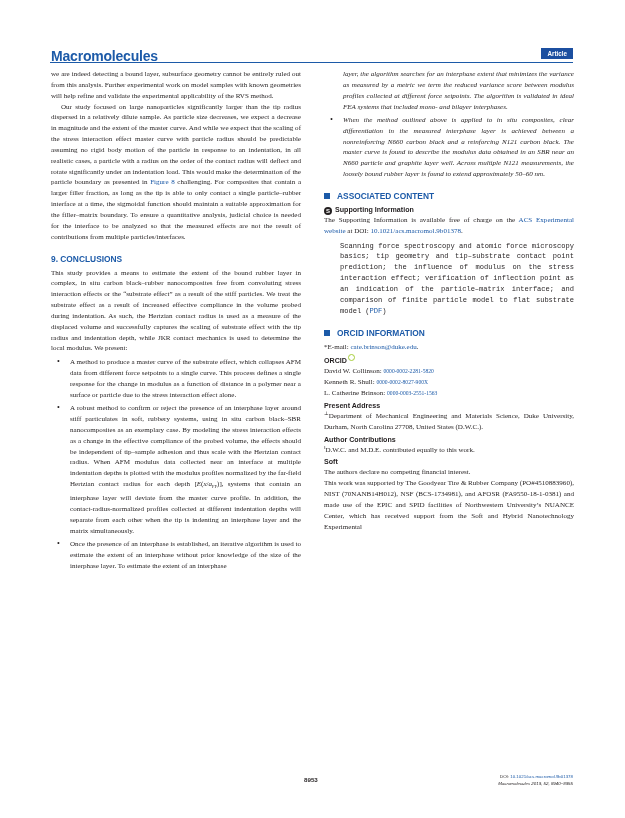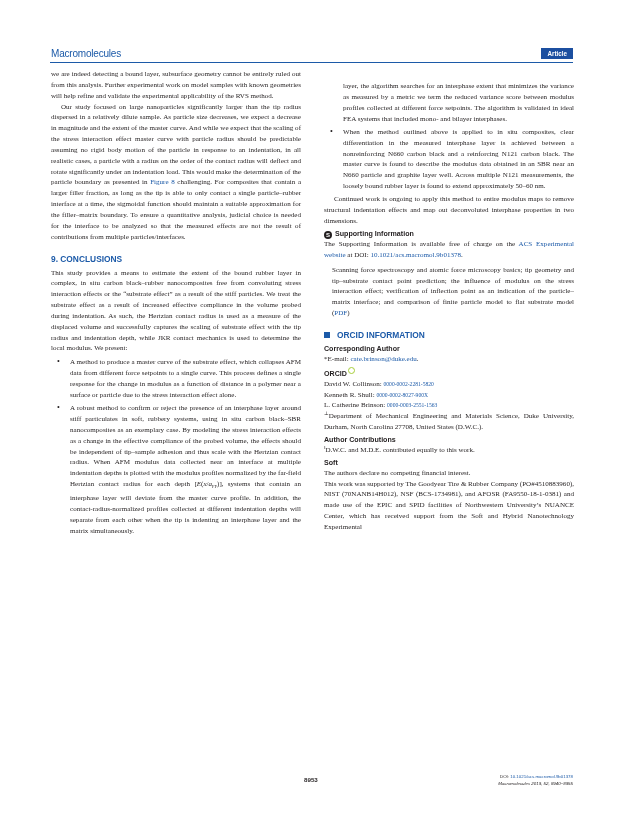--- a/index.html
+++ b/index.html
@@ -1,41 +1,41 @@
 <!DOCTYPE html>
 <html><head>
 <meta charset="utf-8">
 <style>
   html, body { margin: 0; padding: 0; background: #ffffff; }
   body { width: 625px; height: 818px; position: relative; overflow: hidden;
          font-family: "Liberation Serif", "DejaVu Serif", serif; color: #231f20; }
   .header { position: absolute; left: 50px; top: 48px; width: 523px; height: 14px;
             border-bottom: 1.5px solid #1c5aa8; }
   .journal { position: absolute; left: 1px; top: 0px; font-family: "Liberation Sans", sans-serif;
-             font-weight: normal; font-size: 10px; color: #1c5aa8; letter-spacing: -0.2px; }
+             font-weight: bold; font-size: 14px; color: #1c5aa8; letter-spacing: -0.2px; }
   .badge { position: absolute; right: 0; top: 0px; background: #1c4fa0; color: #fff;
            font-family: "Liberation Sans", sans-serif; font-weight: bold; font-size: 6.3px;
            padding: 2px 6px 2px 6px; line-height: 7px; }
   .col { position: absolute; top: 69px; width: 250px; font-size: 7.05px; line-height: 10.85px; text-align: justify; }
   .col.left { left: 51px; }
   .col.right { left: 324px; }
   p { margin: 0; }
   p.indent { text-indent: 10px; }
   .link { color: #1c5aa8; }
   ul.bul { list-style: none; margin: 3px 0 0 0; padding: 0 0 0 19px; }
   ul.bul li { position: relative; margin-bottom: 2.5px; }
   ul.bul li::before { content: "\2022"; position: absolute; left: -13px; top: 0; font-size: 8px; }
   .sec-title { font-family: "Liberation Sans", sans-serif; font-weight: bold; color: #1c5aa8;
                font-size: 8.4px; margin: 11px 0 3px 0; line-height: 11px; }
   .sub-title { font-family: "Liberation Sans", sans-serif; font-weight: bold; color: #231f20;
                font-size: 7.1px; line-height: 10px; margin-top: 2px; }
   .square { display: inline-block; width: 6px; height: 6px; background: #1c5aa8; margin-right: 7px; vertical-align: 0px; }
   .s-icon { display: inline-block; width: 8px; height: 8px; border-radius: 50%; background: #231f20; color: #fff;
             font-size: 6px; line-height: 8px; text-align: center; margin-right: 3px; vertical-align: -1px; font-weight: bold; }
-  .si-desc { margin: 4px 0 0 8px; }
+  .si-desc { margin: 4px 0 0 16px; font-family: Liberation Mono, monospace; }
   .orcid-dot { display: inline-block; width: 5px; height: 5px; border-radius: 50%; border: 0.8px solid #a6ce39; margin-left: 1px; vertical-align: 2px; }
   .orcid-id { font-size: 5.6px; color: #1c5aa8; }
   sup { font-size: 5px; line-height: 0; }
   .footer-page { position: absolute; left: 304px; top: 776px; font-family: "Liberation Sans", sans-serif;
                  font-weight: bold; font-size: 6.2px; }
   .footer-right { position: absolute; right: 52px; top: 774px; text-align: right; font-family: "Liberation Sans", sans-serif;
                   font-size: 4.4px; line-height: 6.5px; color: #231f20; }
   .footer-right .doi { color: #1c5aa8; }
   .footer-right .cite { font-style: italic; }
 </style>
@@ -49,41 +49,42 @@
 
 <div class="col left">
   <p>we are indeed detecting a bound layer, subsurface geometry cannot be entirely ruled out from this analysis. Further experimental work on model samples with known geometries will help refine and validate the experimental applicability of the RVS method.</p>
   <p class="indent"><span>Our study focused on large nanoparticles significantly larger than the tip radius dispersed in a relatively dilute sample. As particle size decreases, we expect a decrease in magnitude and the extent of the master curve. And while we expect that the scaling of the stress interaction effect master curve with particle radius should be predictable assuming no rigid body motion of the particle in response to an indentation, in all realistic cases, a particle with a radius on the order of the contact radius will deflect and rotate significantly under an indentation load. This would make the determination of the particle boundary as presented in </span><span class="link">Figure 8</span><span> challenging. For composites that contain a larger filler fraction, as long as the tip is able to only contact a single particle–rubber interface at a time, the sigmoidal function should maintain a suitable approximation for the filler–matrix boundary. To ensure a quantitative analysis, judicial choice is needed for the interface to be analyzed so that the measured effects are not the result of contributions from multiple particles/interfaces.</span></p>
 
   <div class="sec-title">9. CONCLUSIONS</div>
   <p>This study provides a means to estimate the extent of the bound rubber layer in complex, in situ carbon black–rubber nanocomposites free from convoluting stress interaction effects or the “substrate effect” as a result of the stiff particles. We treat the substrate effect as a result of increased effective compliance in the volume probed during indentation. As such, the Hertzian contact radius is used as a measure of the displaced volume and successfully captures the scaling of substrate effect with the tip radius and indentation depth, while JKR contact mechanics is used to determine the local modulus. We present:</p>
   <ul class="bul">
     <li>A method to produce a master curve of the substrate effect, which collapses AFM data from different force setpoints to a single curve. This process defines a single response for the change in modulus as a function of distance in a polymer near a surface or particle due to the stress interaction effect alone.</li>
     <li><span>A robust method to confirm or reject the presence of an interphase layer around stiff particulates in soft, rubbery systems, using in situ carbon black–SBR nanocomposites as an exemplary case. By modeling the stress interaction effects as a change in the effective compliance of the probed volume, the effects should be independent of tip–sample adhesion and thus scale with the Hertzian contact radius. When AFM modulus data collected near an interface at multiple indentation depths is plotted with the modulus profiles normalized by the far-field Hertzian contact radius for each depth </span><span>[<i>E</i>(<i>x</i>/<i>a</i><sub style="font-size:4.5px">FF</sub>)]</span><span>, systems that contain an interphase layer will deviate from the master curve profile. In addition, the contact-radius-normalized profiles collected at different indentation depths will separate from each other when the tip is indenting an interphase layer and the matrix simultaneously.</span></li>
+    <li>Once the presence of an interphase is established, an iterative algorithm is used to estimate the extent of an interphase without prior knowledge of the size of the interphase layer. To estimate the extent of an interphase</li>
   </ul>
 </div>
 
 <div class="col right">
-  <ul class="bul" style="margin-top:12px;">
+  <ul class="bul" style="margin-top:0;font-style:italic;">
     <li class="cont" style="margin-left: 0px; list-style: none;">layer, the algorithm searches for an interphase extent that minimizes the variance as measured by a metric we term the reduced variance score between modulus profiles collected at different force setpoints. The algorithm is validated in ideal FEA systems that included mono- and bilayer interphases.</li>
     <li>When the method outlined above is applied to in situ composites, clear differentiation in the measured interphase layer is achieved between a nonreinforcing N660 carbon black and a reinforcing N121 carbon black. The master curve is found to describe the modulus data obtained in an SBR near an N660 particle and graphite layer well. Across multiple N121 measurements, the loosely bound rubber layer is found to extend approximately 50–60 nm.</li>
   </ul>
-  <p class="indent">Continued work is ongoing to apply this method to entire modulus maps to remove structural indentation effects and map out deconvoluted interphase properties in two dimensions.</p>
 
+  <div class="sec-title"><span class="square"></span><span>ASSOCIATED CONTENT</span></div>
   <div class="sub-title"><span class="s-icon">S</span><span>Supporting Information</span></div>
   <p><span>The Supporting Information is available free of charge on the </span><span class="link">ACS Experimental website</span><span> at DOI: </span><span class="link">10.1021/acs.macromol.9b01378</span><span>.</span></p>
   <p class="si-desc"><span>Scanning force spectroscopy and atomic force microscopy basics; tip geometry and tip–substrate contact point prediction; the influence of modulus on the stress interaction effect; verification of inflection point as an indication of the particle–matrix interface; and comparison of finite particle model to flat substrate model (</span><span class="link">PDF</span><span>)</span></p>
 
   <div class="sec-title"><span class="square"></span><span>ORCID INFORMATION</span></div>
-  <div class="sub-title">Corresponding Author</div>
   <p><span>*E-mail: </span><span class="link">cate.brinson@duke.edu</span><span>.</span></p>
   <div class="sub-title"><span>ORCID</span><span class="orcid-dot"></span></div>
   <p><span>David W. Collinson: </span><span class="orcid-id link">0000-0002-2281-5820</span></p>
   <p><span>Kenneth R. Shull: </span><span class="orcid-id link">0000-0002-8027-900X</span></p>
   <p><span>L. Catherine Brinson: </span><span class="orcid-id link">0000-0003-2551-1563</span></p>
+  <div class="sub-title">Present Address</div>
   <p><sup>⊥</sup><span>Department of Mechanical Engineering and Materials Science, Duke University, Durham, North Carolina 27708, United States (D.W.C.).</span></p>
   <div class="sub-title">Author Contributions</div>
   <p><sup>‖</sup><span>D.W.C. and M.D.E. contributed equally to this work.</span></p>
   <div class="sub-title">Soft</div>
   <p>The authors declare no competing financial interest.</p>
 
   <p>This work was supported by The Goodyear Tire &amp; Rubber Company (PO#4510883960), NIST (70NANB14H012), NSF (BCS-1734981), and AFOSR (FA9550-18-1-0381) and made use of the EPIC and SPID facilities of Northwestern University’s NUANCE Center, which has received support from the Soft and Hybrid Nanotechnology Experimental</p>
 </div>
 
 <div class="footer-page">8953</div>

